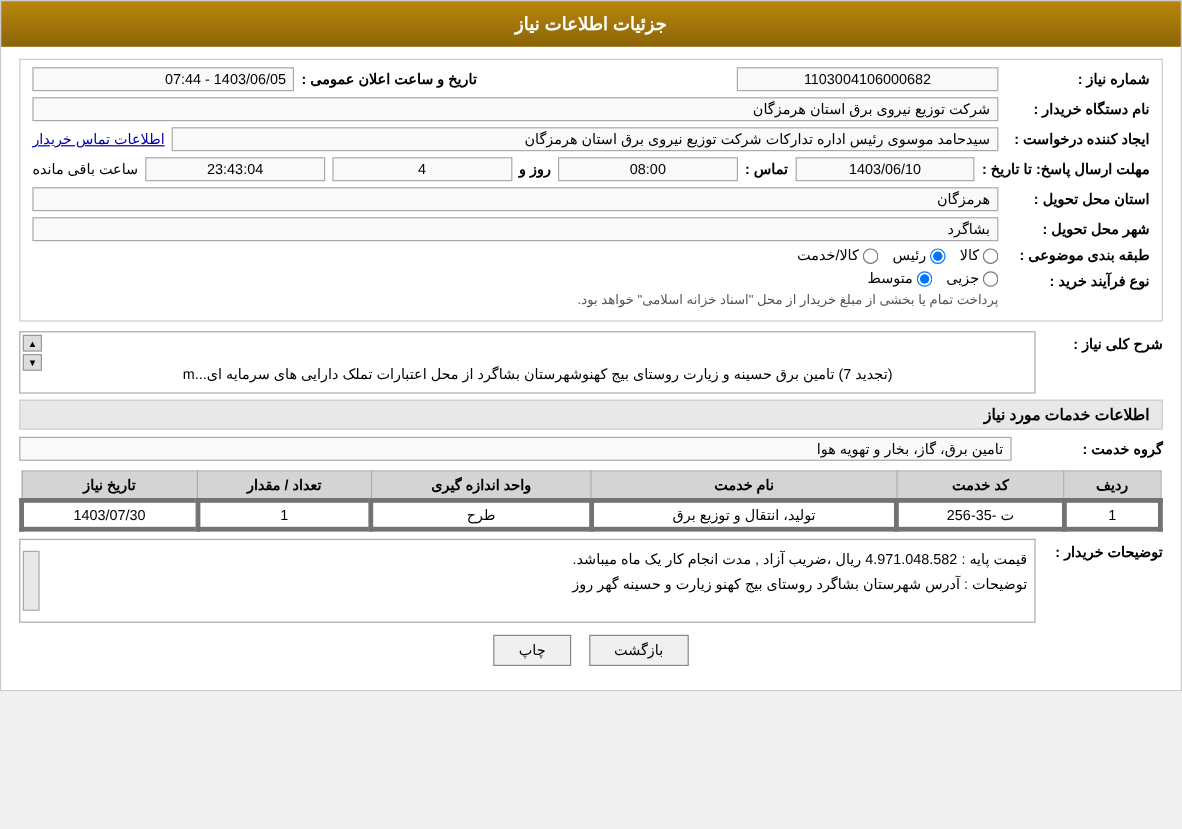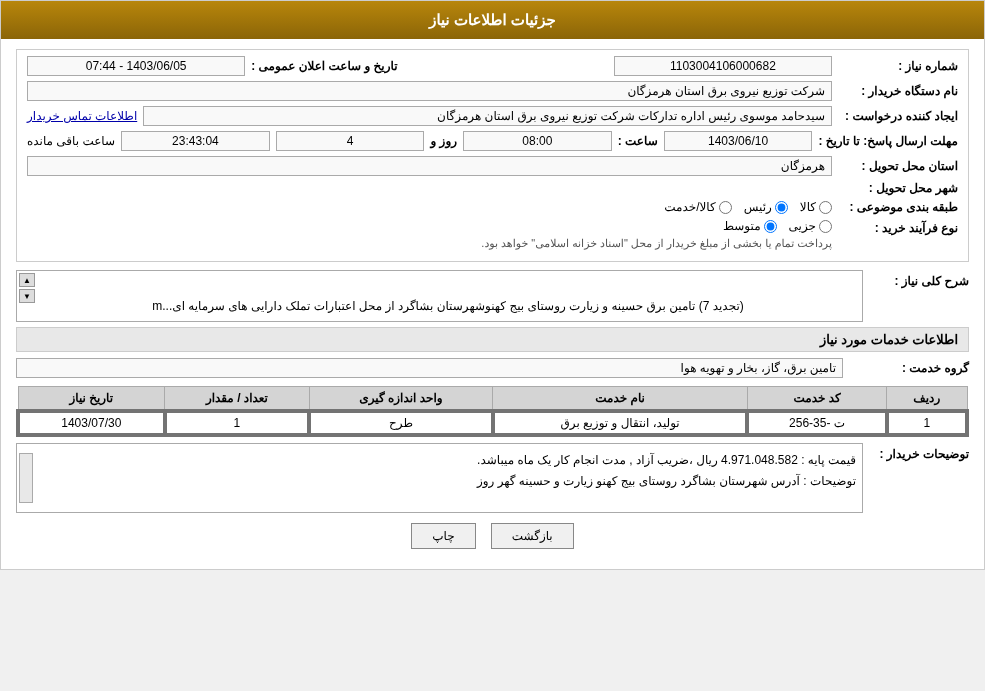--- a/index.html
+++ b/index.html
@@ -189,52 +189,53 @@
   <div class="content watermark-overlay">
     <div class="content-inner">
 
       <div class="info-section">
 
         <div class="row">
           <span class="label">شماره نیاز :</span>
           <div class="field-box readonly" style="min-width:200px; text-align:center;">1103004106000682</div>
           <span style="flex:1;"></span>
           <span class="inline-label">تاریخ و ساعت اعلان عمومی :</span>
-          <div class="field-box readonly" style="min-width:160px; text-align:center;">1403/06/05 - 07:44</div>
+          <div class="field-box readonly" style="min-width:160px; text-align:right;">1403/06/05 - 07:44</div>
         </div>
 
         <div class="row">
           <span class="label">نام دستگاه خریدار :</span>
           <div class="field-box readonly" style="flex:1;">شرکت توزیع نیروی برق استان هرمزگان</div>
         </div>
 
         <div class="row">
           <span class="label">ایجاد کننده درخواست :</span>
           <div class="field-box readonly" style="flex:1;">سیدحامد موسوی رئیس اداره تدارکات شرکت توزیع نیروی برق استان هرمزگان</div>
           <span class="link-text">اطلاعات تماس خریدار</span>
         </div>
 
         <div class="row">
           <span class="label">مهلت ارسال پاسخ: تا تاریخ :</span>
           <div class="field-box readonly" style="min-width:90px; text-align:center;">1403/06/10</div>
-          <span class="inline-label">ساعت :</span>
+          <span class="inline-label">تماس :</span>
           <div class="field-box readonly" style="min-width:55px; text-align:center;">08:00</div>
           <span class="inline-label">روز و</span>
           <div class="field-box readonly" style="min-width:30px; text-align:center;">4</div>
           <div class="field-box readonly" style="min-width:70px; text-align:center;">23:43:04</div>
           <span>ساعت باقی مانده</span>
         </div>
 
         <div class="row">
           <span class="label">استان محل تحویل :</span>
           <div class="field-box readonly" style="min-width:120px;">هرمزگان</div>
         </div>
 
         <div class="row">
           <span class="label">شهر محل تحویل :</span>
+          <div class="field-box readonly" style="min-width:120px;">بشاگرد</div>
         </div>
 
         <div class="row">
           <span class="label">طبقه بندی موضوعی :</span>
           <div class="radio-group">
             <div class="radio-item">
               <input type="radio" name="tabaghe" value="kala" style="">
               <span>کالا</span>
             </div>
             <div class="radio-item">

